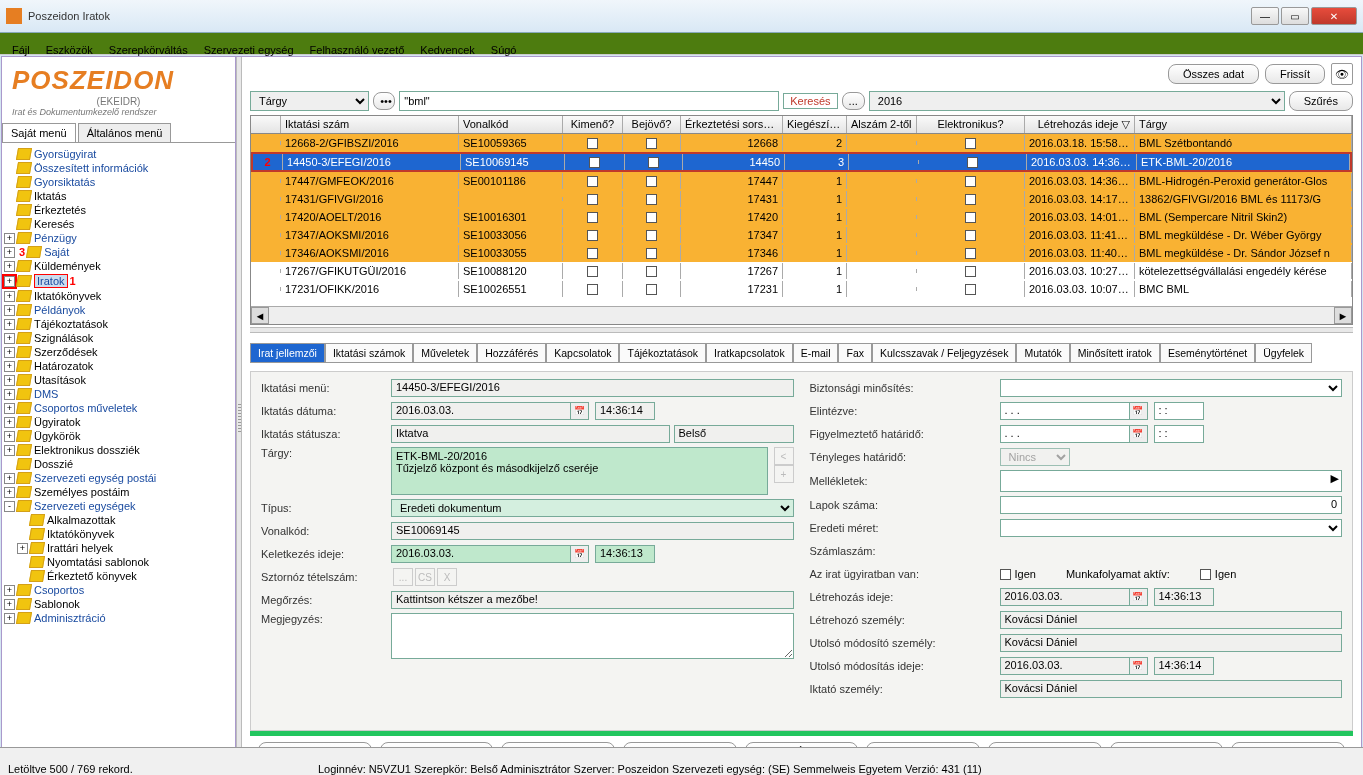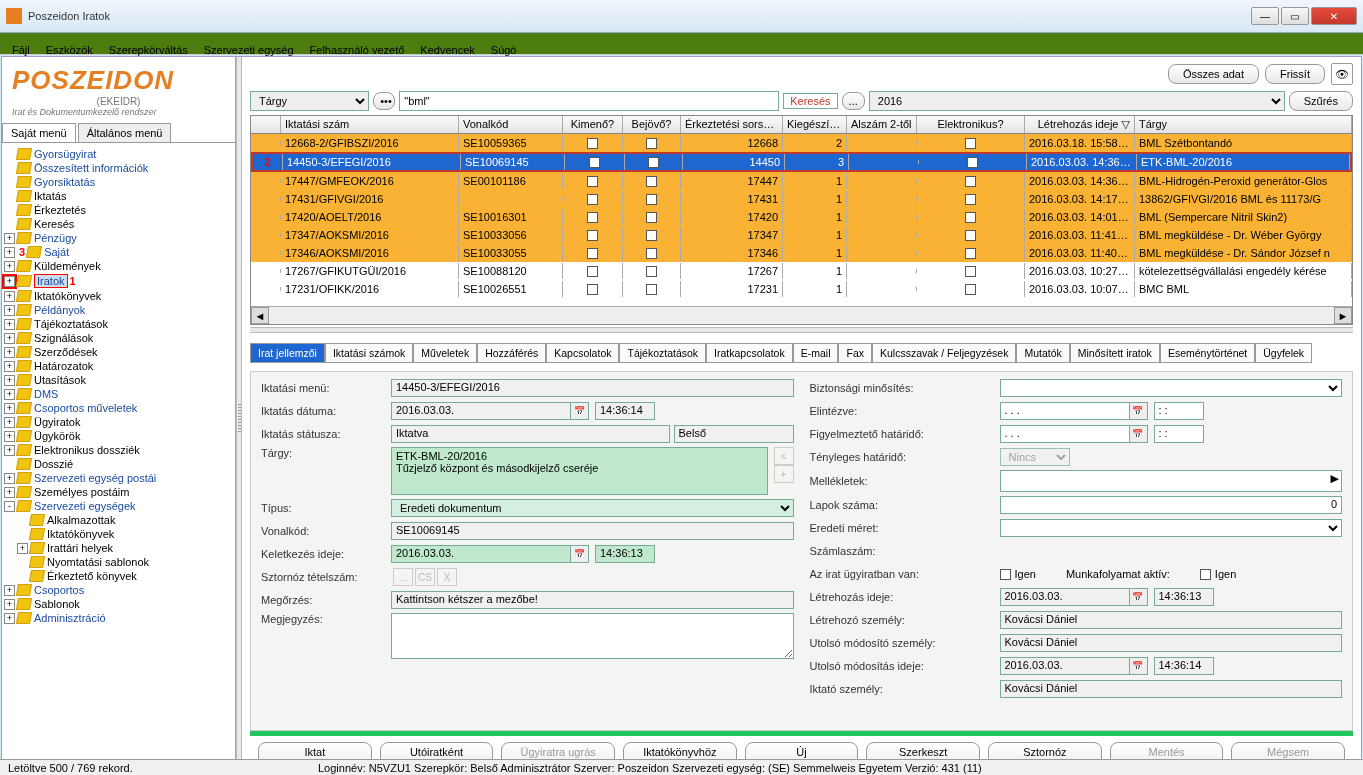--- a/index.html
+++ b/index.html
@@ -88,21 +88,21 @@
 .inp.greeninp { background:#bfe8cc; }
 .textarea { border:1px solid #7a9; background:#bfe8cc; padding:2px 4px; height:48px; overflow:auto; }
 .dateico { width:18px; height:18px; border:1px solid #7a9; border-left:none; background:#eee; display:inline-flex; align-items:center; justify-content:center; font-size:9px; }
 .minibtn { width:20px; height:18px; border:1px solid #999; background:#f4f4f2; margin-left:2px; font-size:10px; display:inline-flex; align-items:center; justify-content:center; }
 .minibtn.disabled { color:#bbb; border-color:#ccc; }
 .cblab { display:inline-flex; align-items:center; gap:4px; }
 
 .actionbar { display:flex; gap:8px; justify-content:center; padding:6px 8px; border-top:5px solid #22c55e; margin:0 8px; }
 .actionbar .btn { width:116px; text-align:center; }
 
-.statusbar { position:absolute; bottom:0; left:0; right:0; height:16px; background:#f0f0f0; border-top:1px solid #999; display:flex; align-items:center; padding:0 8px; font-size:11px; }
+.statusbar { position:absolute; bottom:0; left:0; right:0; height:28px; background:#f0f0f0; border-top:1px solid #999; display:flex; align-items:flex-end; padding:0 8px; font-size:11px; }
 .statusbar .sb-left { width:310px; }
 .statusbar .sb-right { flex:1; }
 </style>
 </head>
 <body>
 
 <div class="titlebar">
   <span class="icon"></span>
   <span class="title">Poszeidon Iratok</span>
   <div class="winbtns">

